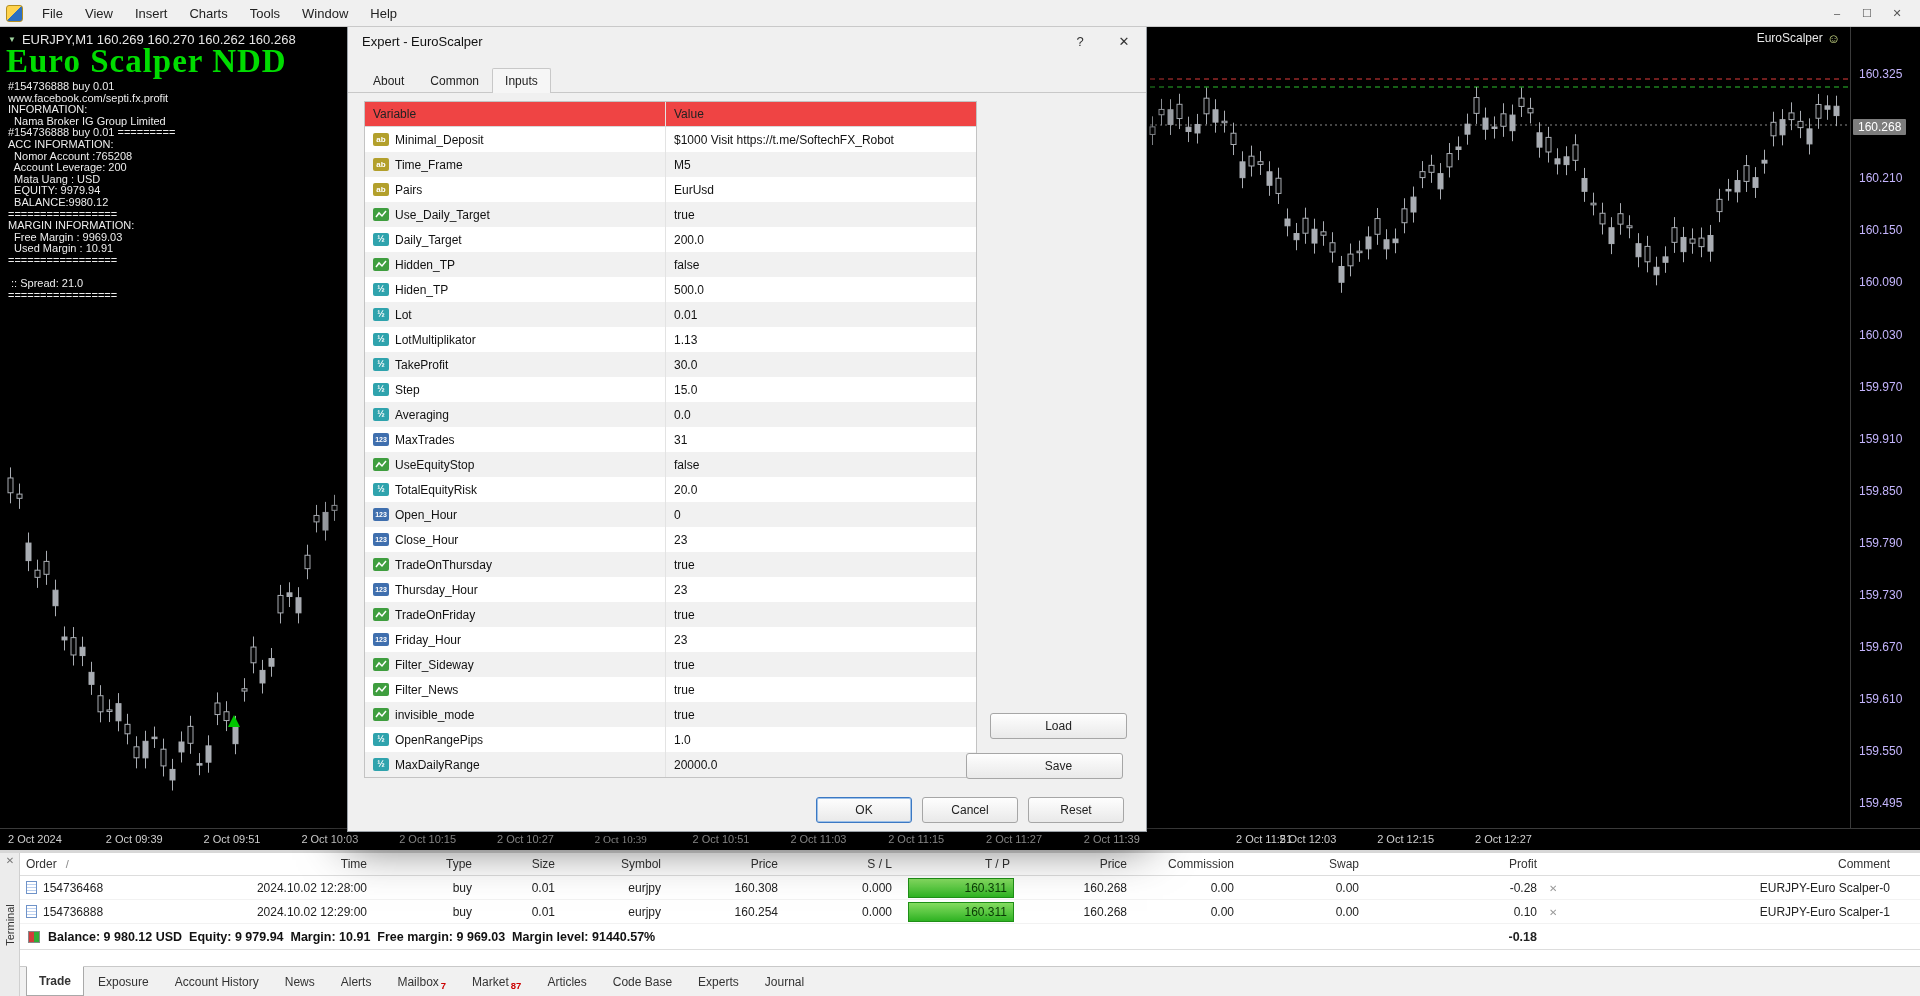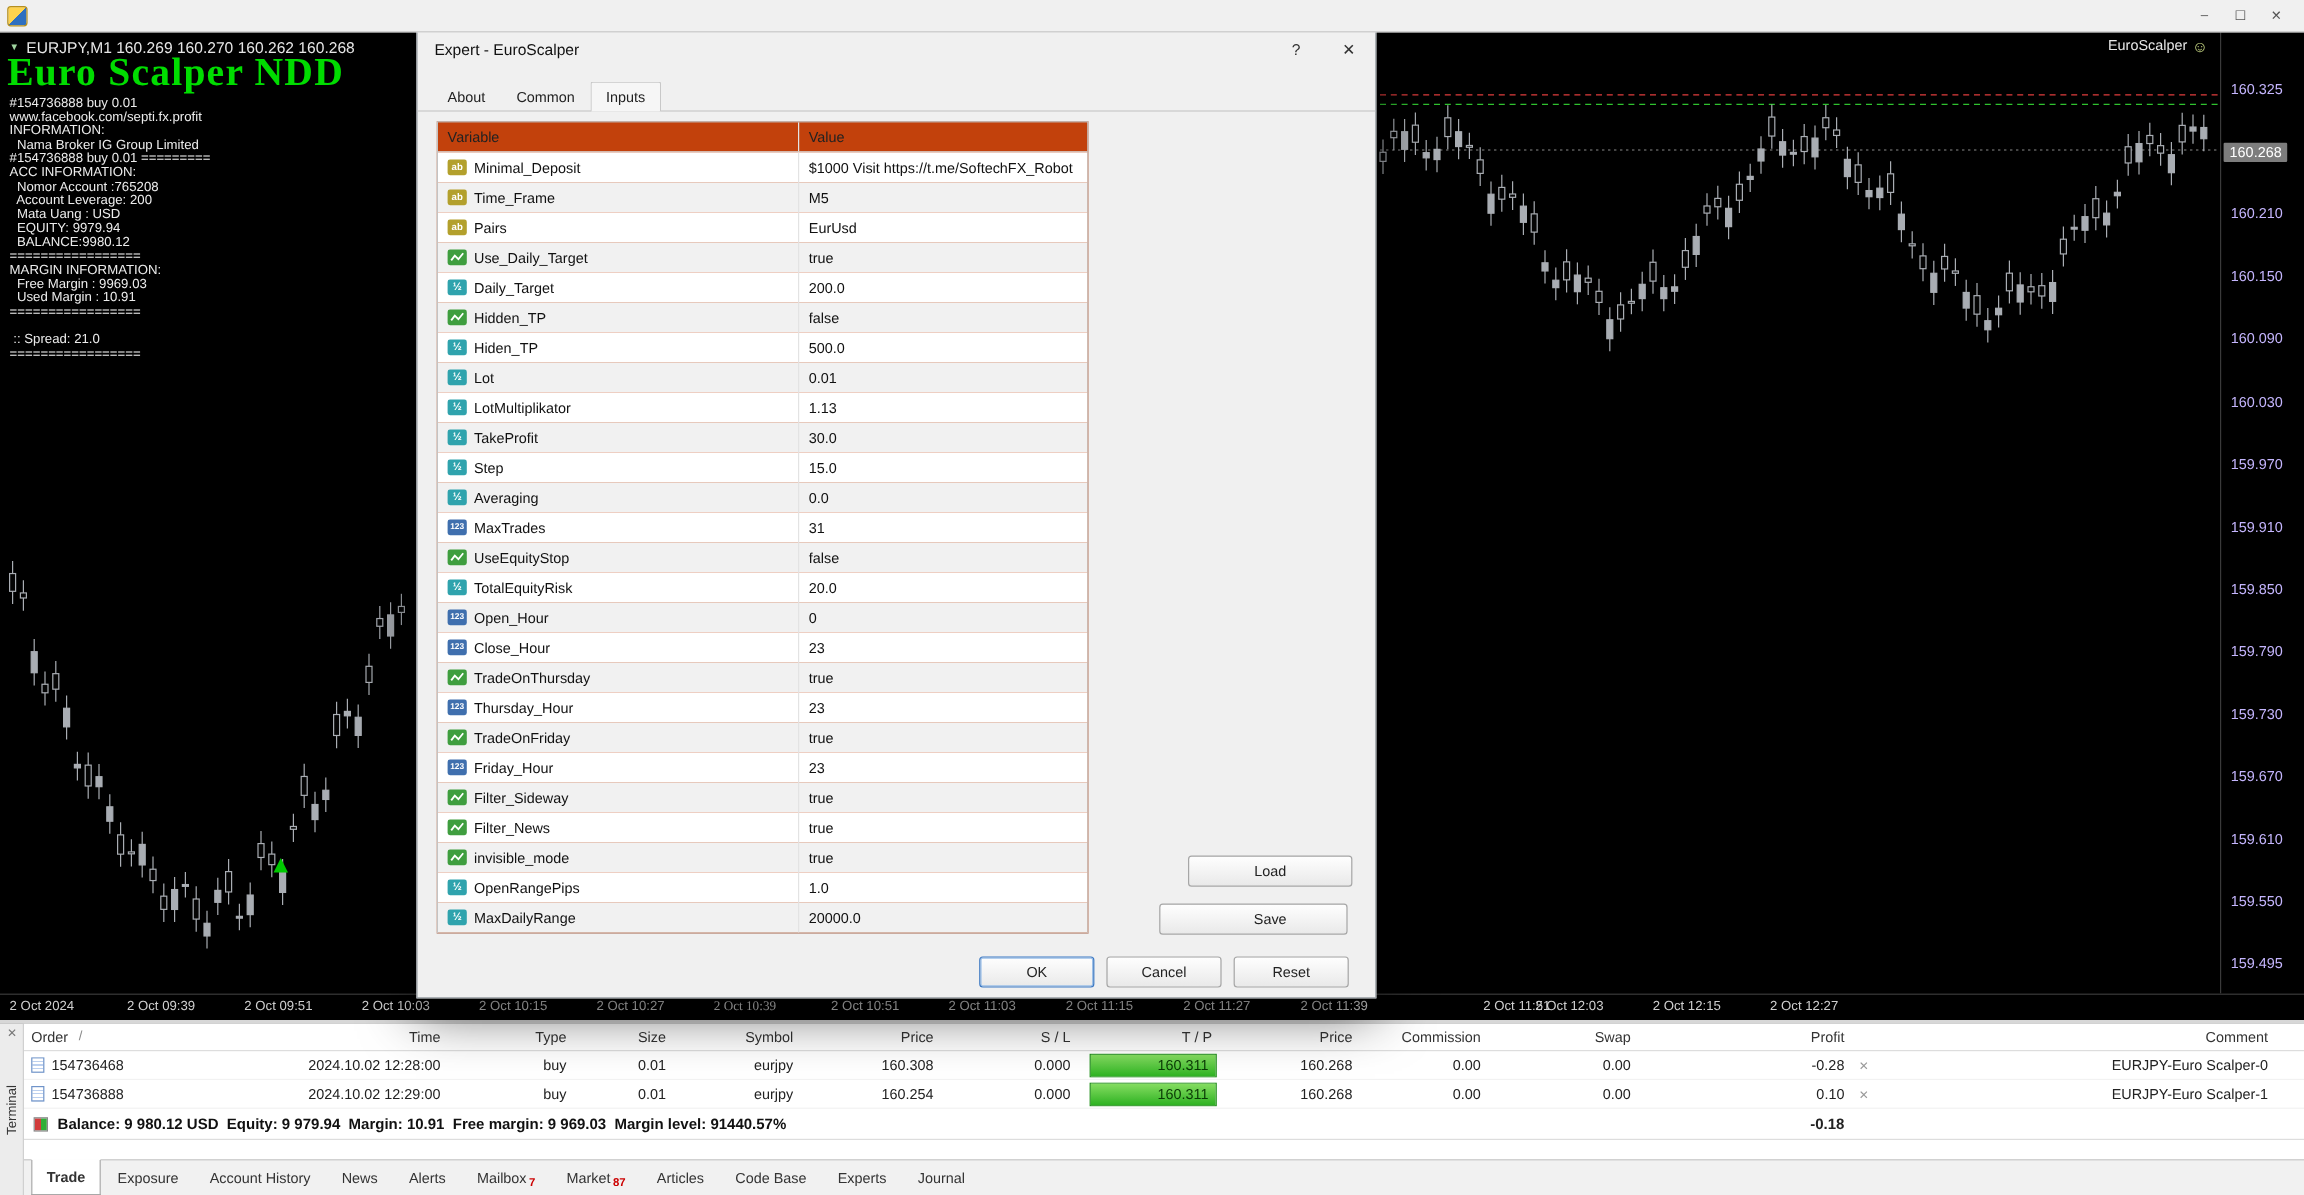--- a/index.html
+++ b/index.html
@@ -62,21 +62,21 @@
   .badge{color:#c00;font-size:9.5px;position:relative;top:4px;margin-left:2px;font-weight:bold;}
 
   
   .dialog{position:absolute;left:347px;top:22px;width:800px;height:810px;background:#f0f0f0;border:1px solid #9aa0a6;box-shadow:0 12px 45px rgba(0,0,0,.65);z-index:20;}
   .dlg-title{height:36px;display:flex;align-items:center;padding-left:14px;}
   .dlg-title-text{font-size:13px;color:#111;flex:1;}
   .dlg-btn{width:44px;height:36px;display:flex;align-items:center;justify-content:center;font-size:13px;color:#333;cursor:default;}
   .dlg-tabs{display:flex;padding:6px 0 0 12px;border-bottom:1px solid #c8c8c8;height:34px;align-items:flex-end;}
   .dtab{padding:5px 12px;font-size:12px;color:#222;border:1px solid transparent;border-bottom:none;position:relative;top:1px;}
   .dtab.active{background:#f6f6f6;border-color:#c8c8c8;border-radius:2px 2px 0 0;}
-  .param-table{position:absolute;left:16px;top:78px;width:543px;border:1px solid #c3c3c3;background:#c2410c;}
+  .param-table{position:absolute;left:16px;top:78px;width:613px;border:1px solid #c3c3c3;background:#ef4444;}
   .pt-head{display:grid;grid-template-columns:300px 1fr;height:25px;align-items:center;border-bottom:1px solid #d8d8d8;font-size:12px;color:#222;}
   .pt-head div{padding:0 8px;height:100%;display:flex;align-items:center;}
   .pt-h2{border-left:1px solid #e3e3e3;}
   .prow{display:grid;grid-template-columns:300px 1fr;height:25px;align-items:center;font-size:12px;background:#fff;}
   .prow.alt{background:#f1f1f1;}
   .pcell{height:100%;display:flex;align-items:center;}
   .pvar{padding:0 8px;gap:6px;}
   .picon{width:16px;height:13px;flex:none;border-radius:2px;color:#fff;font-size:8px;font-weight:bold;display:flex;align-items:center;justify-content:center;line-height:1;}
   .picon.string{background:#b3a02c;}
   .picon.bool{background:#3f9e3f;}
@@ -91,20 +91,29 @@
   .cancel{left:574px;top:774px;width:96px;}
   .reset{left:680px;top:774px;width:96px;}
 </style>
 </head>
 <body>
 
 <div class="screen">
 
   <div class="menubar">
     <div class="app-icon"></div>
+    <div class="menu-items" id="menu-items">
+        <div class="menu-item">File</div>
+        <div class="menu-item">View</div>
+        <div class="menu-item">Insert</div>
+        <div class="menu-item">Charts</div>
+        <div class="menu-item">Tools</div>
+        <div class="menu-item">Window</div>
+        <div class="menu-item">Help</div>
+      </div>
     <div class="win-controls" id="win-controls">
         <div class="win-btn">–</div>
         <div class="win-btn">☐</div>
         <div class="win-btn">✕</div>
       </div>
   </div>
 
   <div class="chart">
     <svg id="candles" width="1850" height="801">
       <line x1="1150" y1="52" x2="1850" y2="52" stroke="#e03c3c" stroke-dasharray="5 4"></line>

